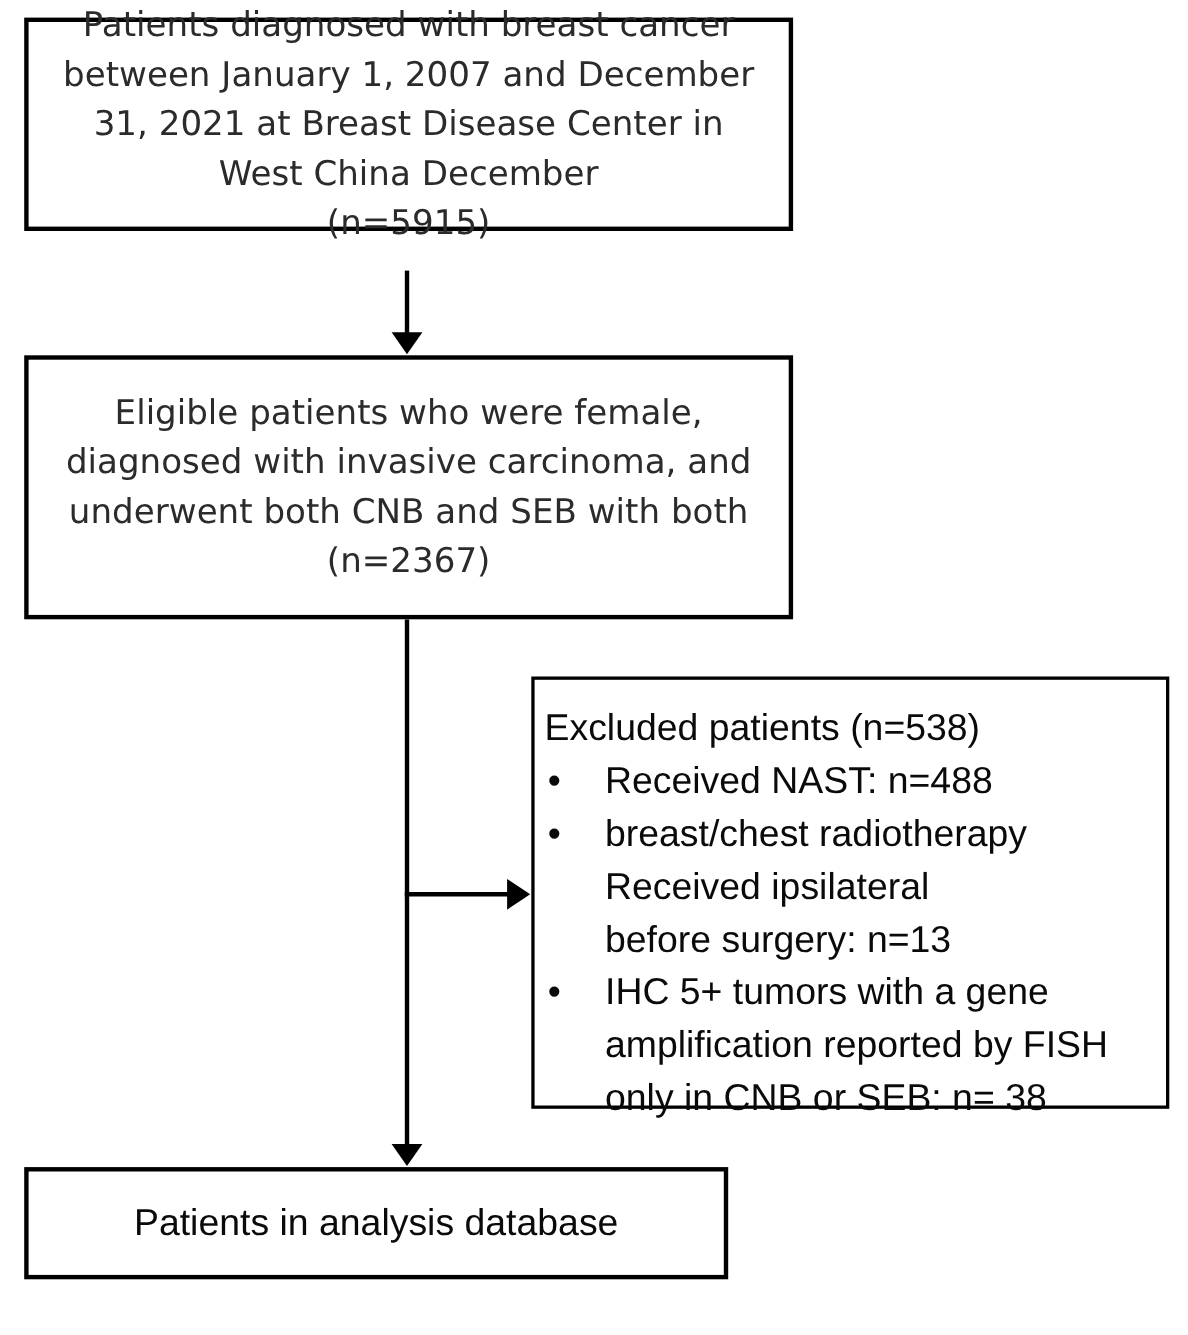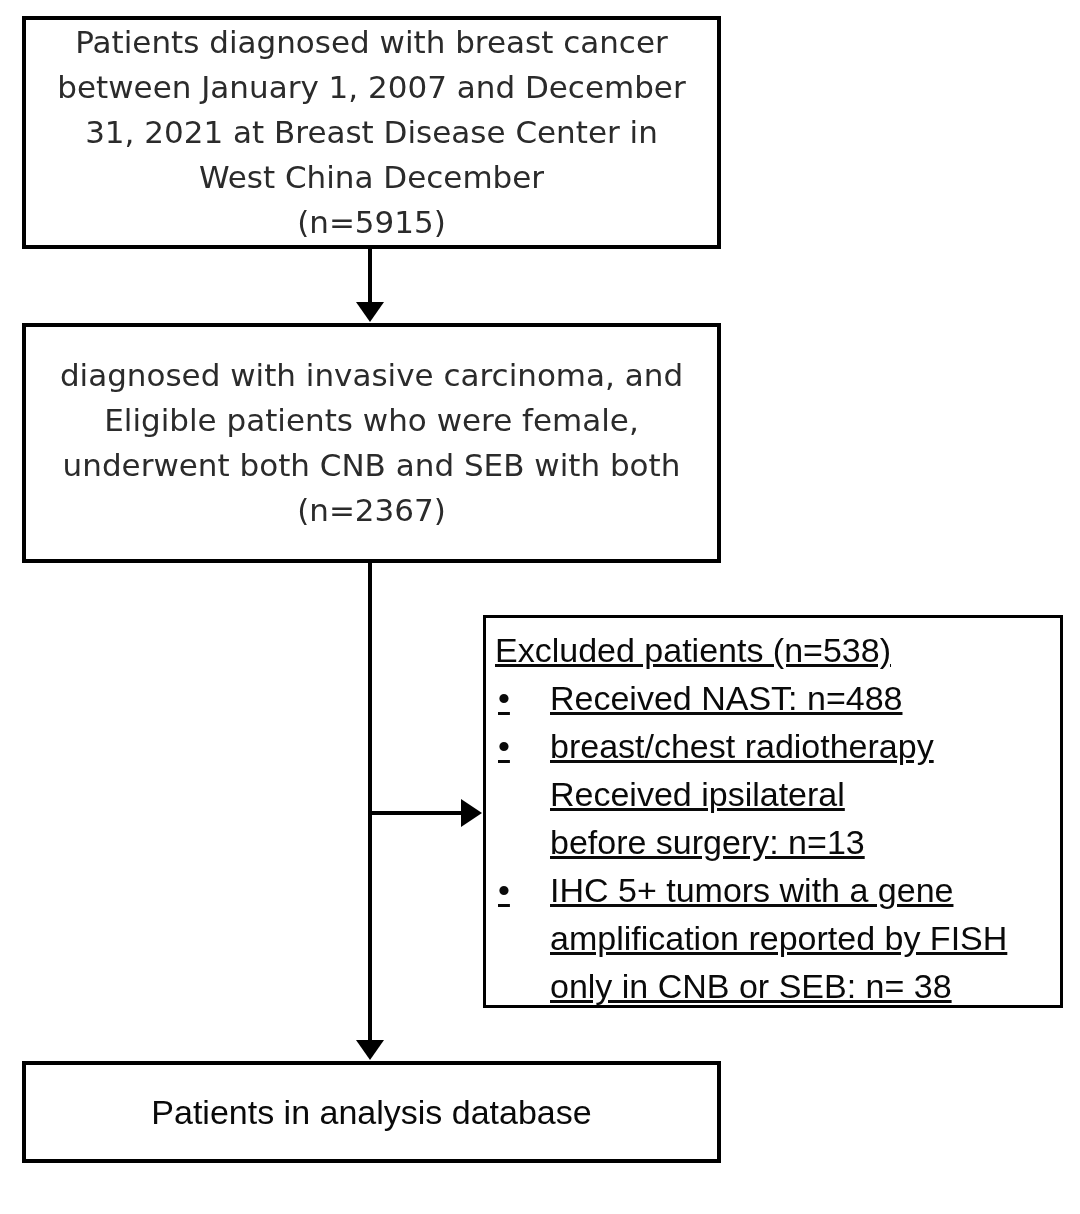--- a/index.html
+++ b/index.html
@@ -47,25 +47,25 @@
   .box-excluded, .box-analysis {
     font-family: "Liberation Sans", sans-serif;
     font-size: 34px;
     line-height: 48px;
     color: #0a0a0a;
   }
   .box-analysis {
     line-height: 45px;
   }
 
-  .box-population { left: 22px; top: 16px;   width: 699px; height: 233px; }
+  .box-population { left: 22px; top: 16px;   width: 699px; height: 194px; }
   .box-eligible   { left: 22px; top: 323px;  width: 699px; height: 240px; }
   .box-excluded   { left: 483px; top: 615px; width: 580px; height: 393px;
-                    padding: 8px 10px 0 9px; text-decoration: underline; }
-  .box-analysis   { left: 22px; top: 1061px; width: 699px; height: 102px; }
+                    padding: 20px 10px 0 9px; }
+  .box-analysis   { left: 22px; top: 1061px; width: 640px; height: 102px; }
 
   .text-line { white-space: nowrap; }
 
   .excl-title { white-space: nowrap; }
 
   .bullet-item {
     display: flex;
     align-items: flex-start;
   }
   .bullet-glyph {
@@ -101,22 +101,22 @@
 
   <div class="box thick centered-text box-population">
     <div class="text-line">Patients diagnosed with breast cancer</div>
     <div class="text-line">between January 1, 2007 and December</div>
     <div class="text-line">31, 2021 at Breast Disease Center in</div>
     <div class="text-line">West China December</div>
     <div class="text-line">(n=5915)</div>
   </div>
 
   <div class="box thick centered-text box-eligible">
+    <div class="text-line">Eligible patients who were female,</div>
     <div class="text-line">diagnosed with invasive carcinoma, and</div>
-    <div class="text-line">Eligible patients who were female,</div>
     <div class="text-line">underwent both CNB and SEB with both</div>
     <div class="text-line">(n=2367)</div>
   </div>
 
   <div class="box thin box-excluded">
     <div class="excl-title">Excluded patients (n=538)</div>
 
     <div class="bullet-item">
       <span class="bullet-glyph">•</span>
       <div class="bullet-lines">

